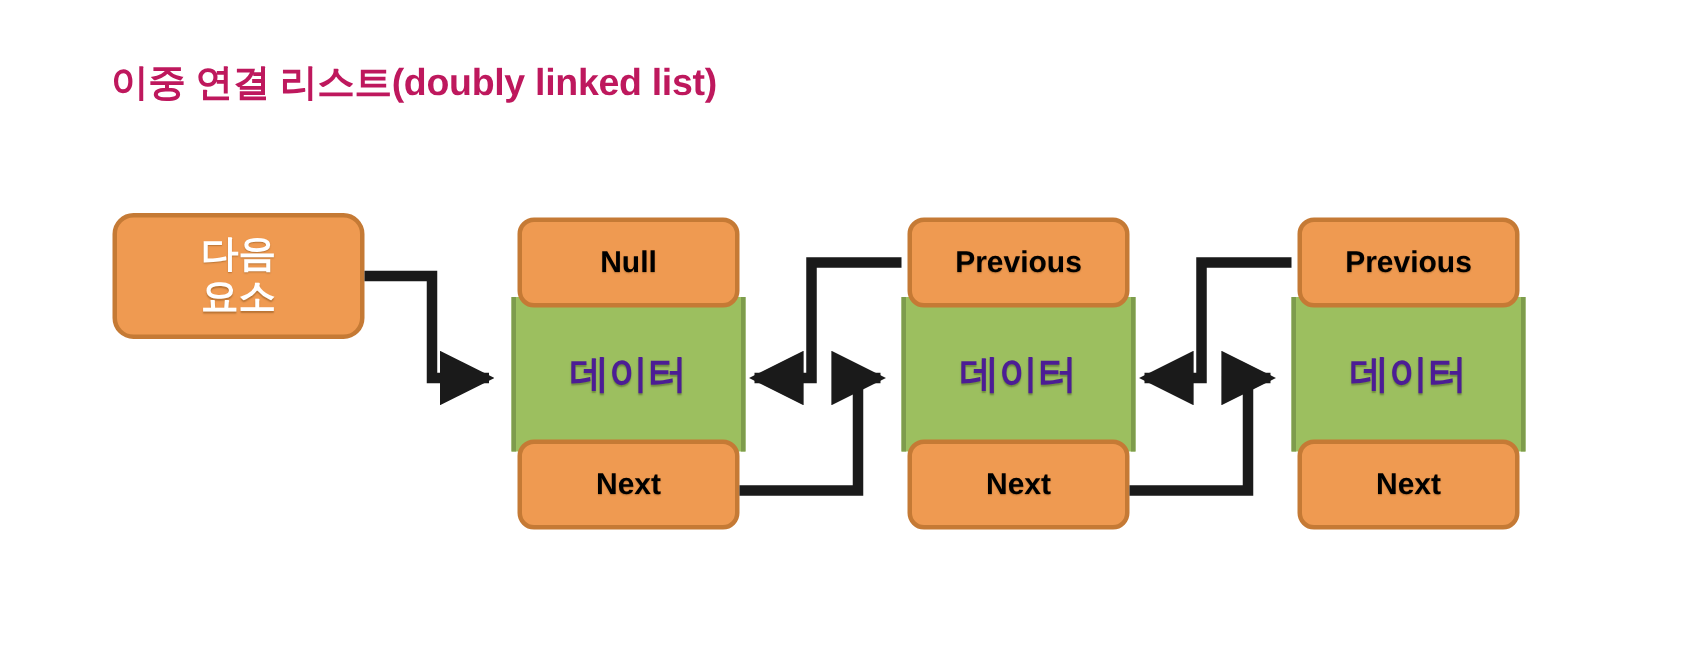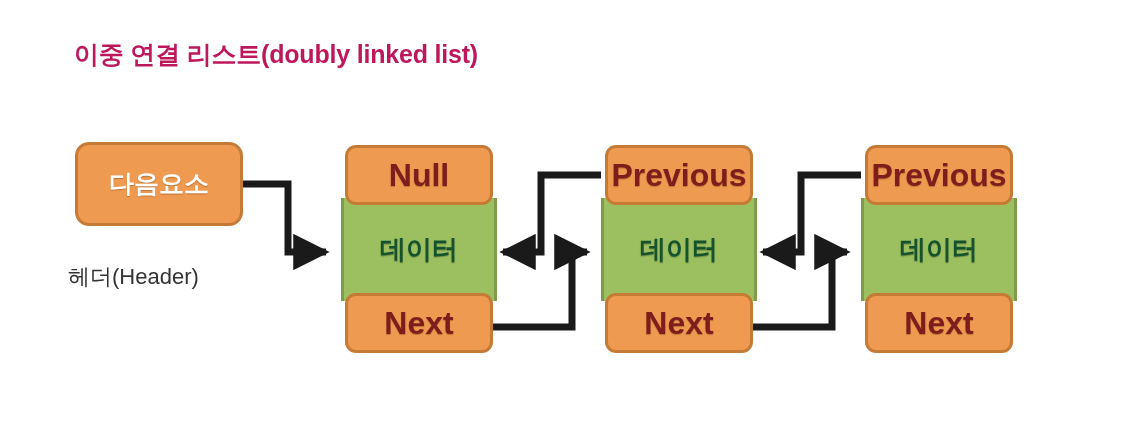--- a/index.html
+++ b/index.html
@@ -36,21 +36,21 @@
     position: absolute;
     left: 75px;
     top: 142px;
     width: 168px;
     height: 84px;
     box-sizing: border-box;
     background: #ef9a51;
     border: 3px solid #c57a35;
     border-radius: 14px;
     display: flex;
-    flex-direction: row;
+    flex-direction: column;
     align-items: center;
     justify-content: center;
     line-height: 1.18;
   }
   #header-node .hn-line {
     color: #ffffff;
     font-size: 25px;
     font-weight: bold;
     text-shadow: 0 1px 1px rgba(120,70,20,.45);
   }
@@ -78,41 +78,41 @@
     height: 103px;
     box-sizing: border-box;
     background: #9cbf5f;
     border-left: 3px solid #7e9c4c;
     border-right: 3px solid #7e9c4c;
     display: flex;
     align-items: center;
     justify-content: center;
   }
   .node .green .txt {
-    color: #14532d;
+    color: #4c1d95;
     font-size: 26px;
     font-weight: bold;
     text-shadow: 0 1px 1px rgba(70,90,35,.5);
   }
   .node .slot {
     position: absolute;
     left: 12px;
     width: 148px;
     height: 60px;
     box-sizing: border-box;
     background: #ef9a51;
     border: 3px solid #c57a35;
     border-radius: 11px;
     display: flex;
     align-items: center;
     justify-content: center;
   }
   .node .slot .txt {
-    color: #7f1d1d;
-    font-size: 32px;
+    color: #000000;
+    font-size: 20px;
     font-weight: bold;
     text-shadow: 0 1px 1px rgba(120,70,20,.45);
   }
   .node .slot.top    { top: 0px; }
   .node .slot.bottom { top: 148px; justify-content: center; }
 
   #node-1 { left: 333px; }
   #node-2 { left: 593px; }
   #node-3 { left: 853px; }
 
@@ -130,21 +130,20 @@
 <body>
 
 <div id="canvas">
 
   <div id="diagram-title">이중 연결 리스트(doubly linked list)</div>
 
   <div id="header-node">
     <span class="hn-line">다음</span>
     <span class="hn-line">요소</span>
   </div>
-  <div id="header-caption">헤더(Header)</div>
 
   <div class="node" id="node-1">
     <div class="green">
       <span class="txt">데이터</span>
     </div>
     <div class="slot top">
       <span class="txt">Null</span>
     </div>
     <div class="slot bottom">
       <span class="txt">Next</span>

